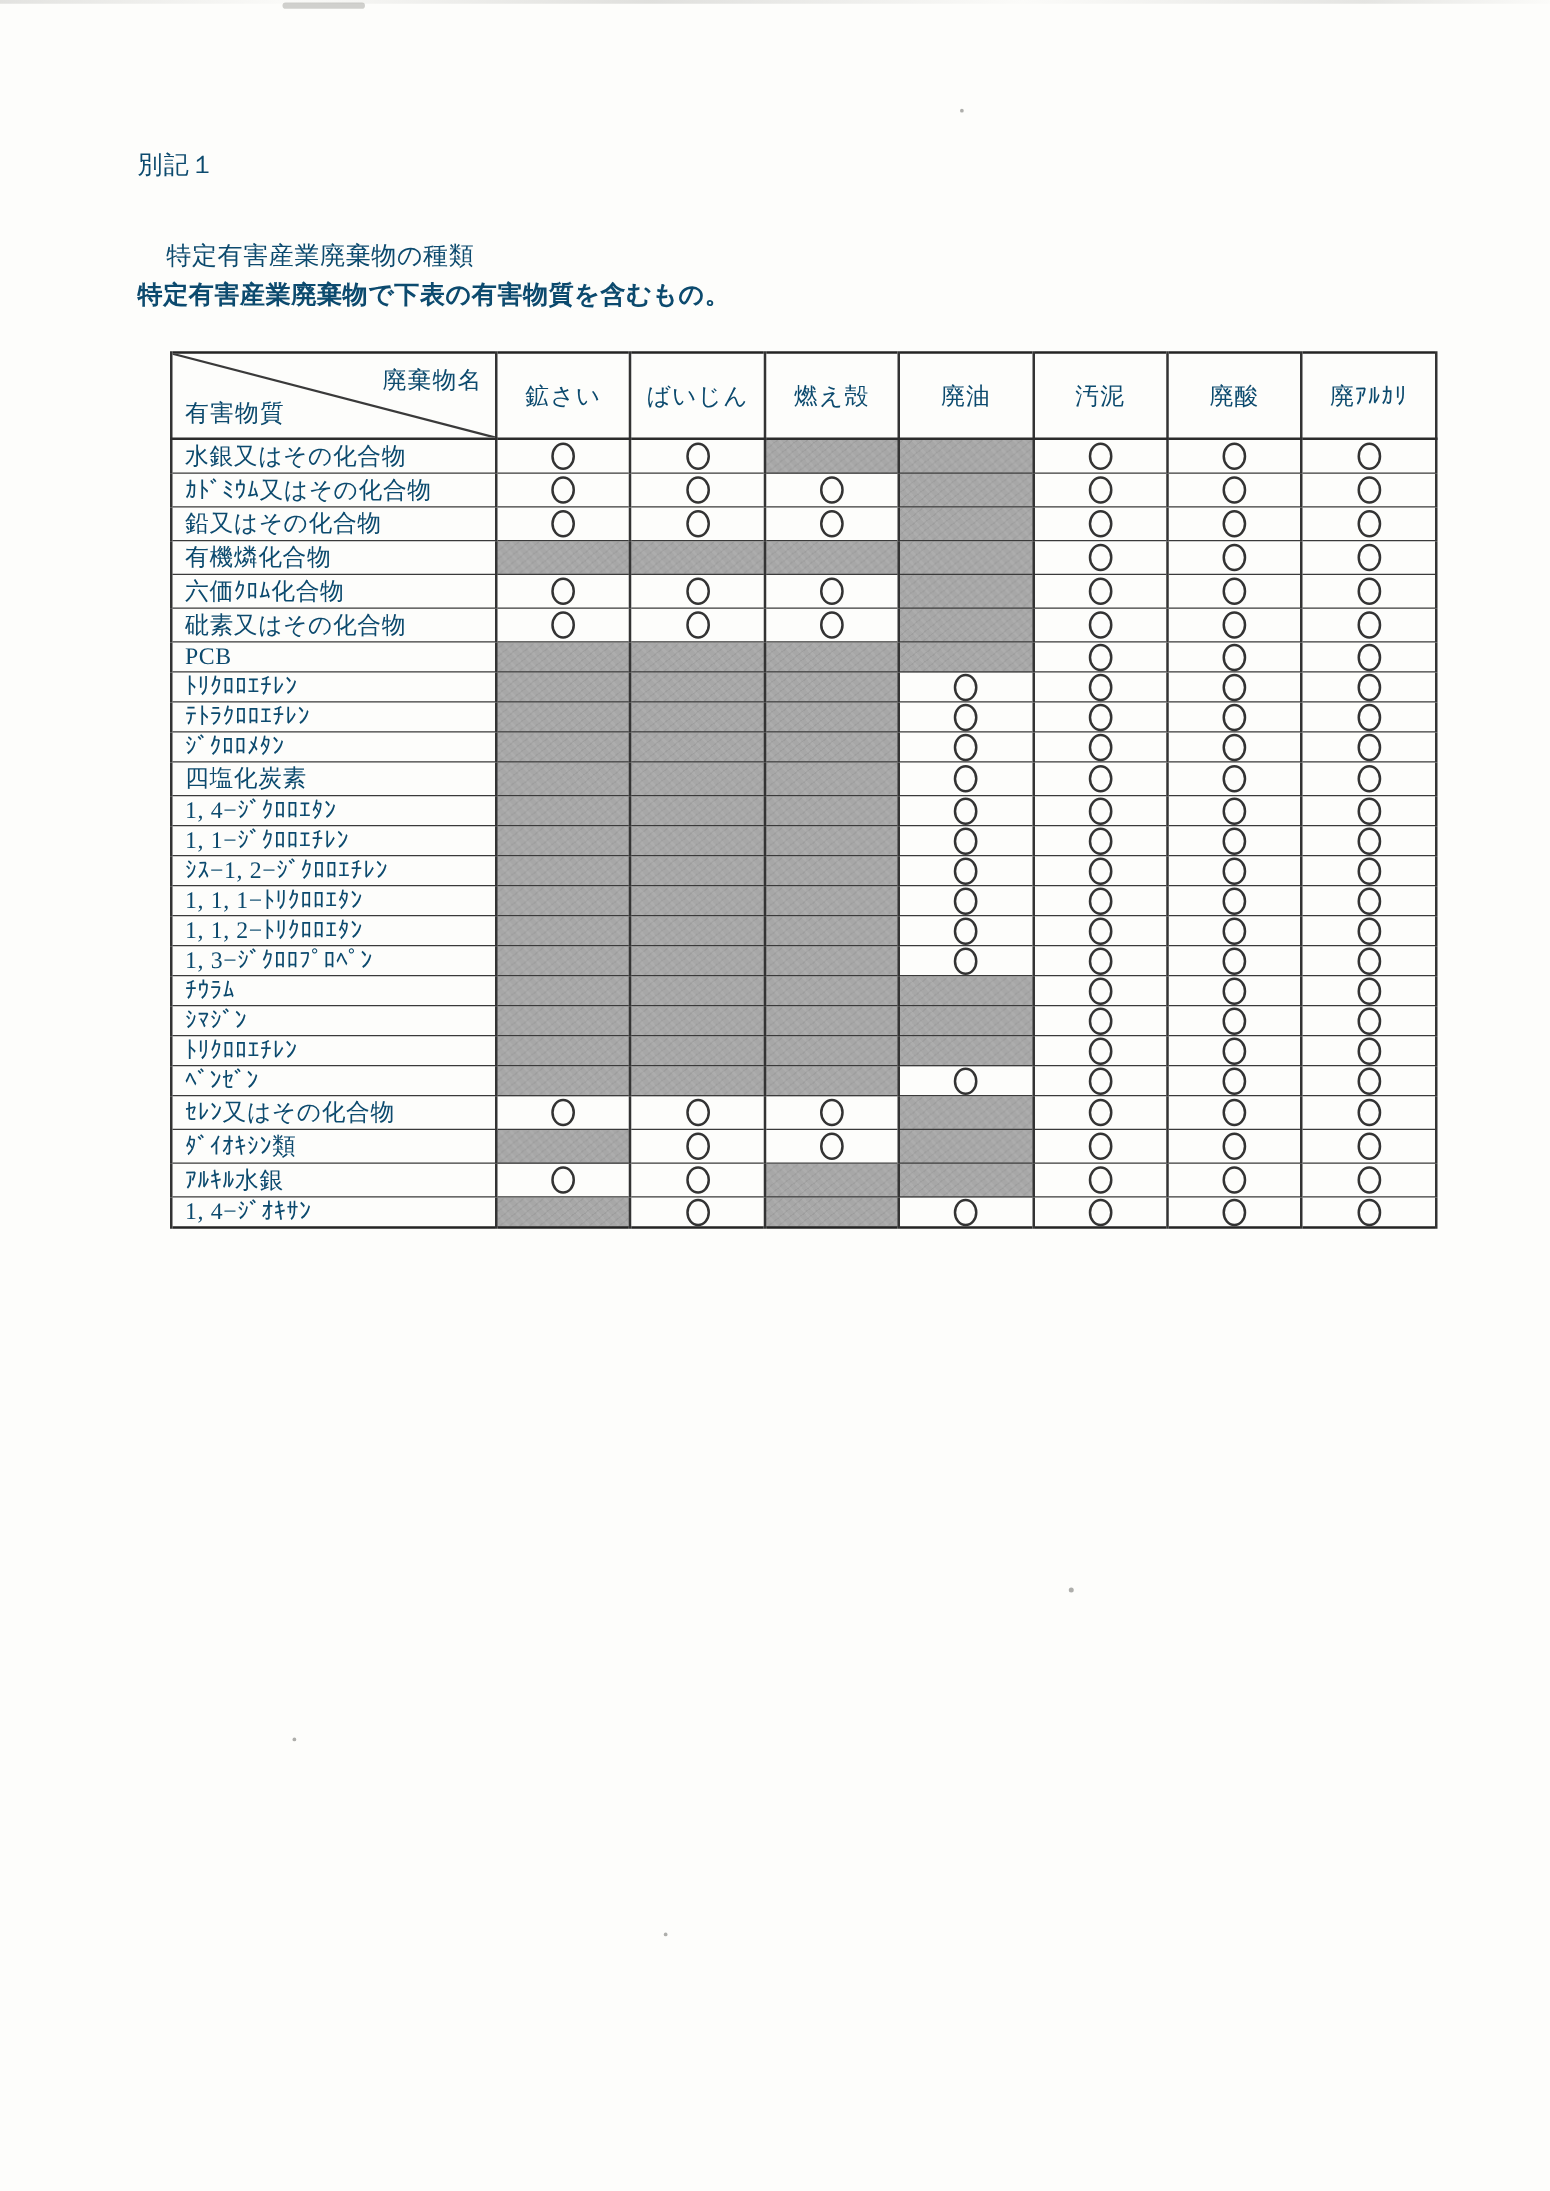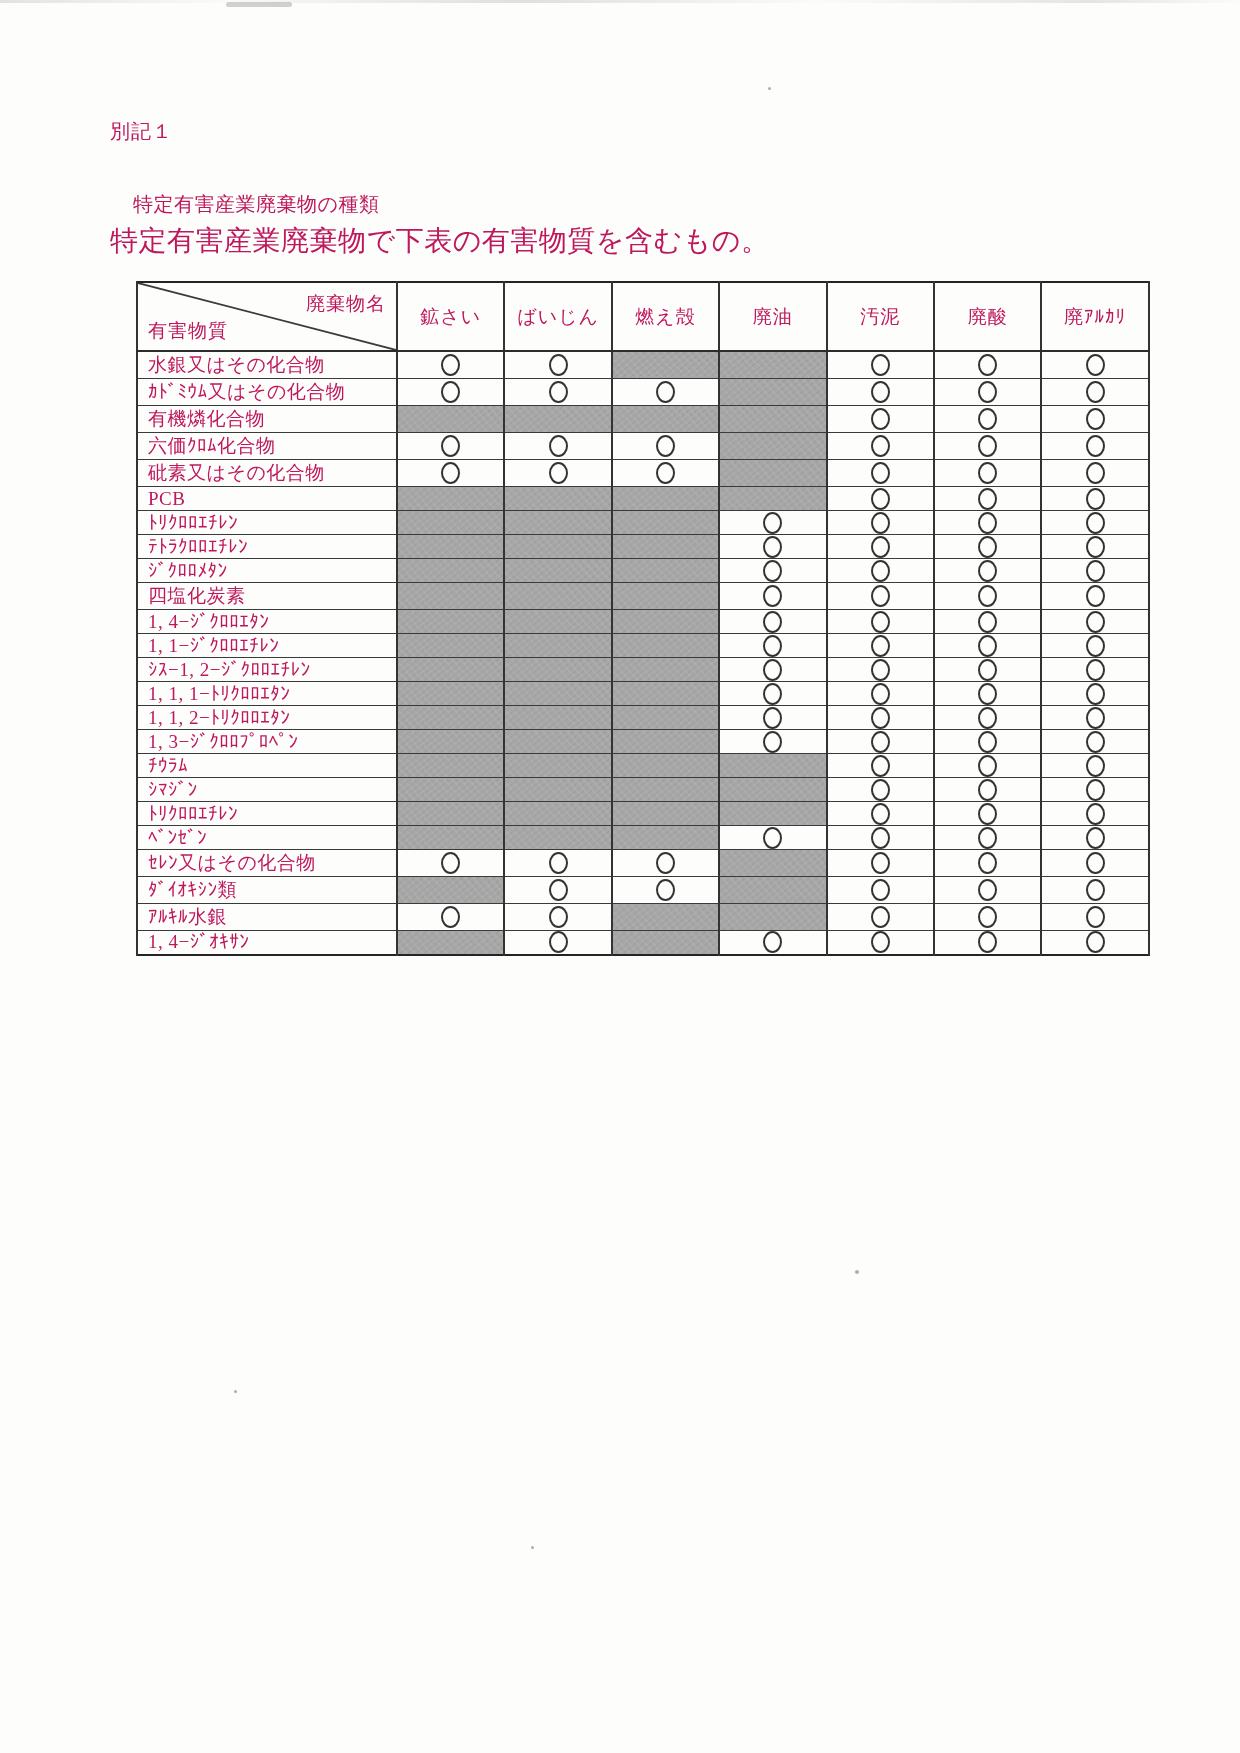--- a/index.html
+++ b/index.html
@@ -1,30 +1,30 @@
 <!DOCTYPE html>
 <html lang="ja" style="--shade: #a7a7a7;"><head>
 <meta charset="utf-8">
 <style>
   html,body{margin:0;padding:0;background:#e8e8e6;}
   .page{
     position:relative;width:1240px;height:1753px;margin:0 auto;
     background:#fdfdfb;overflow:hidden;
     font-family:"Liberation Serif","DejaVu Serif",serif;
-    color:#be185d;
+    color:#0c4a6e;
   }
   
   .top-edge{position:absolute;top:0;left:0;width:1240px;height:3px;
     background:linear-gradient(90deg,rgba(130,130,125,.22),rgba(215,215,210,.08) 18%,rgba(135,135,130,.25) 42%,rgba(220,220,215,.06) 66%,rgba(140,140,135,.22) 88%,rgba(220,220,215,.05));}
   .smudge{position:absolute;top:2px;left:226px;width:66px;height:5px;border-radius:3px;background:rgba(105,105,100,.30);}
   .speck{position:absolute;border-radius:50%;background:rgba(110,110,105,.55);}
 
   .note{position:absolute;left:110px;top:118px;font-size:20px;letter-spacing:1px;}
   .title-1{position:absolute;left:110px;top:191px;font-size:20px;letter-spacing:.5px;margin-left:23px;}
-  .title-2{position:absolute;left:110px;top:222px;font-size:28px;letter-spacing:.5px;}
+  .title-2{position:absolute;left:110px;top:222px;font-size:20px;letter-spacing:.5px;font-weight:bold;}
 
   table.grid{
     position:absolute;left:136px;top:281px;width:1012px;
     border-collapse:collapse;table-layout:fixed;
     border:2.5px solid #242424;
   }
   .grid th,.grid td{
     border-top:1.5px solid #3a3a3a;border-bottom:1.5px solid #3a3a3a;
     border-left:2px solid #333;border-right:2px solid #333;
     padding:0;vertical-align:middle;font-weight:normal;
@@ -110,20 +110,30 @@
           <td class="lbl">ｶﾄﾞﾐｳﾑ又はその化合物</td>
           <td class="cell"><span class="mark"></span></td>
           <td class="cell"><span class="mark"></span></td>
           <td class="cell"><span class="mark"></span></td>
           <td class="cell shaded"></td>
           <td class="cell"><span class="mark"></span></td>
           <td class="cell"><span class="mark"></span></td>
           <td class="cell"><span class="mark"></span></td>
         </tr>
         <tr>
+          <td class="lbl">鉛又はその化合物</td>
+          <td class="cell"><span class="mark"></span></td>
+          <td class="cell"><span class="mark"></span></td>
+          <td class="cell"><span class="mark"></span></td>
+          <td class="cell shaded"></td>
+          <td class="cell"><span class="mark"></span></td>
+          <td class="cell"><span class="mark"></span></td>
+          <td class="cell"><span class="mark"></span></td>
+        </tr>
+        <tr>
           <td class="lbl">有機燐化合物</td>
           <td class="cell shaded"></td>
           <td class="cell shaded"></td>
           <td class="cell shaded"></td>
           <td class="cell shaded"></td>
           <td class="cell"><span class="mark"></span></td>
           <td class="cell"><span class="mark"></span></td>
           <td class="cell"><span class="mark"></span></td>
         </tr>
         <tr>

